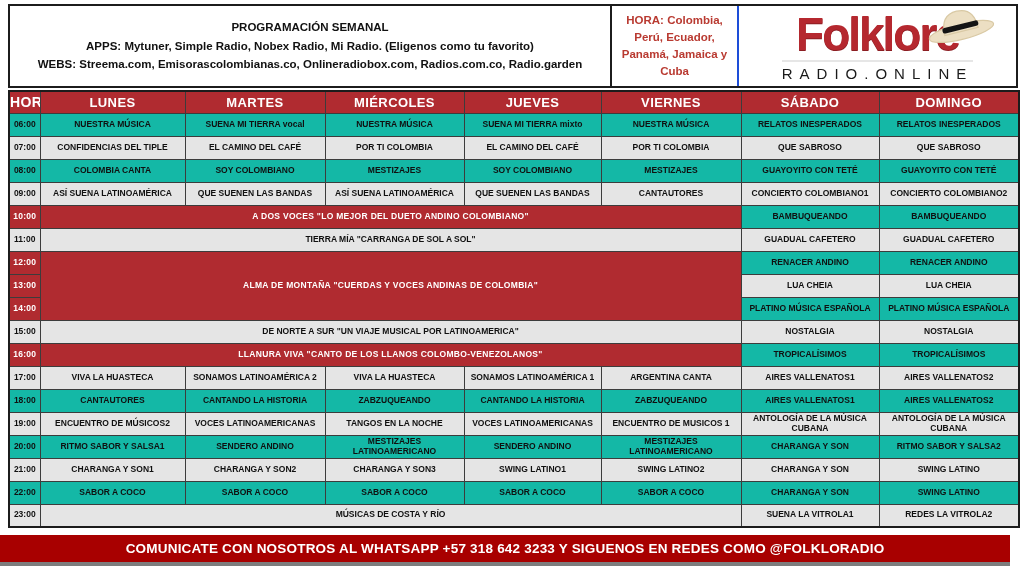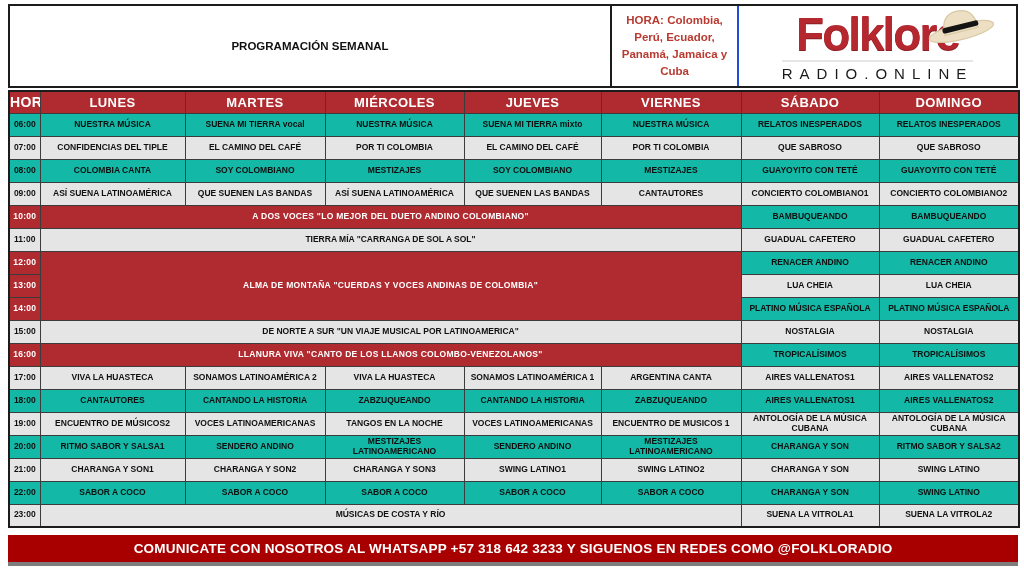--- a/index.html
+++ b/index.html
@@ -50,34 +50,36 @@
     background:#b02b30; color:#fff; height:22px; font-size:13px; letter-spacing:.4px;
   }
   table.schedule thead th.hora-head { font-size:14px; }
   table.schedule tbody td { height:23px; font-size:8.5px; line-height:1.15; padding:1px 2px; color:#101010; }
   tr.tan td { background:#14b8a6; }
   tr.white td { background:#e5e5e5; }
   td.time { font-size:8.5px; }
   td.redcell { background:#b02b30 !important; color:#ffffff !important; font-size:9px; letter-spacing:.3px; }
   
   .footer-banner {
-    position:absolute; left:8px; top:535px; width:1010px; height:31px;
+    position:absolute; left:0; top:535px; width:1010px; height:31px;
     background:#a80000; border-bottom:4px solid #7d7d7d;
     display:flex; align-items:center; justify-content:center;
     color:#ffffff; font-weight:bold; font-size:13.5px; letter-spacing:.2px;
   }
 </style>
 </head>
 <body>
 
 <div class="sheet">
 
   <div class="top-band">
     <div class="info-panel">
       <div>PROGRAMACIÓN SEMANAL</div>
+      <div>APPS:  Mytuner, Simple Radio, Nobex Radio, Mi Radio. (Eligenos como tu favorito)</div>
+      <div>WEBS: Streema.com, Emisorascolombianas.co, Onlineradiobox.com, Radios.com.co, Radio.garden</div>
     </div>
     <div class="hora-panel">HORA: Colombia, Perú, Ecuador, Panamá, Jamaica y Cuba</div>
     <div class="logo-panel">
       <div class="logo-wrap">
         <span class="logo-name">Folklore</span>
         <svg class="hat-icon" viewBox="0 0 120 72">
           <g transform="rotate(-14 60 40)">
             <ellipse cx="60" cy="50" rx="54" ry="13" fill="#ecdfc3" stroke="#d9c9a4" stroke-width="2"></ellipse>
             <path d="M32 50 Q32 16 60 16 Q88 16 88 50 Z" fill="#ecdfc3" stroke="#d9c9a4" stroke-width="2"></path>
             <rect x="30" y="38" width="60" height="9" rx="4" fill="#141414"></rect>
@@ -249,21 +251,21 @@
           <td>SABOR A COCO</td>
           <td>SABOR A COCO</td>
           <td>SABOR A COCO</td>
           <td>CHARANGA Y SON</td>
           <td>SWING LATINO</td>
         </tr>
         <tr class="white">
           <td class="time">23:00</td>
           <td colspan="5">MÚSICAS DE COSTA Y RÍO</td>
           <td>SUENA LA VITROLA1</td>
-          <td>SUENA LA VITROLA2</td>
+          <td>REDES LA VITROLA2</td>
         </tr>
       </tbody>
   </table>
 
   <div class="footer-banner">
     <span>COMUNICATE CON NOSOTROS AL WHATSAPP +57 318 642 3233 Y SIGUENOS EN REDES COMO @FOLKLORADIO</span>
   </div>
 
 </div>
 

